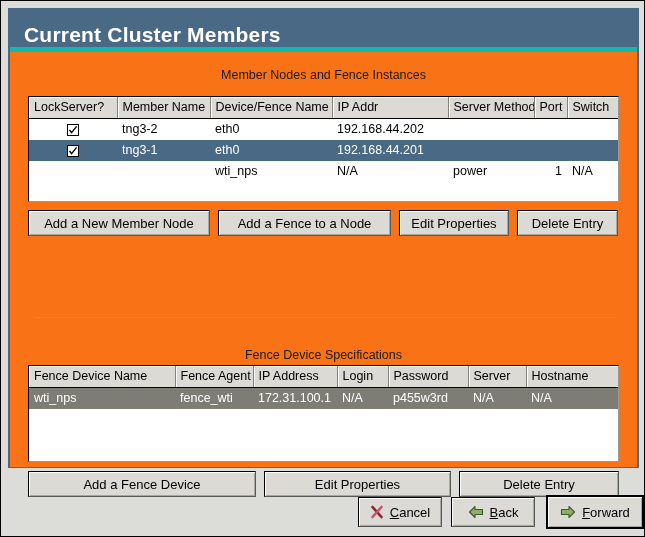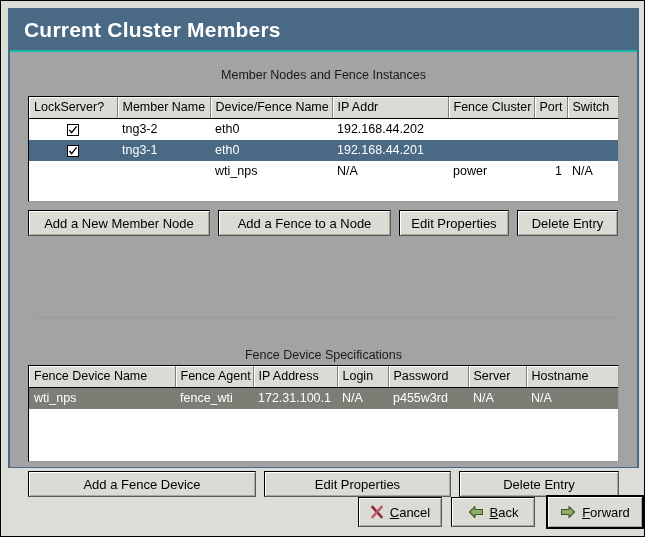--- a/index.html
+++ b/index.html
@@ -38,37 +38,37 @@
     box-sizing: border-box;
     border: 2px solid #4a6984;
     background: #edebe6;
   }
 
   
   #titlebar {
     height: 42px;
     background: #4a6984;
     display: flex;
-    align-items: center;
+    align-items: flex-end;
     padding-left: 14px;
     box-sizing: border-box;
-    border-bottom: 2px solid #14b8a6;
+    border-bottom: 5px solid #14b8a6;
   }
   #titlebar .title-text {
     color: #ffffff;
     font-size: 21px;
     font-weight: bold;
     letter-spacing: 0.2px;
   }
 
   
   #panel-body {
     position: relative;
     height: 415px;
-    background: #a3a3a3;
+    background: #f97316;
   }
 
   .section-caption {
     text-align: center;
     font-size: 12.5px;
     color: #1a1a1a;
   }
 
   
   .grid-wrap {
@@ -210,21 +210,21 @@
               <col style="width:86px">
               <col style="width:33px">
               <col style="width:53px">
           </colgroup>
           <thead>
             <tr>
               <th>LockServer?</th>
               <th>Member Name</th>
               <th>Device/Fence Name</th>
               <th>IP Addr</th>
-              <th>Fence Cluster</th>
+              <th>Server Method</th>
               <th>Port</th>
               <th>Switch</th>
             </tr>
           </thead>
           <tbody>
             <tr class="row-normal">
               <td class="c-center">
                 <span class="cbox">
                   <svg width="10" height="10" viewBox="0 0 10 10">
                       <path d="M1.5 5 L3.6 7.6 L8.6 1.4" stroke="#000" stroke-width="1.4" fill="none"></path>

